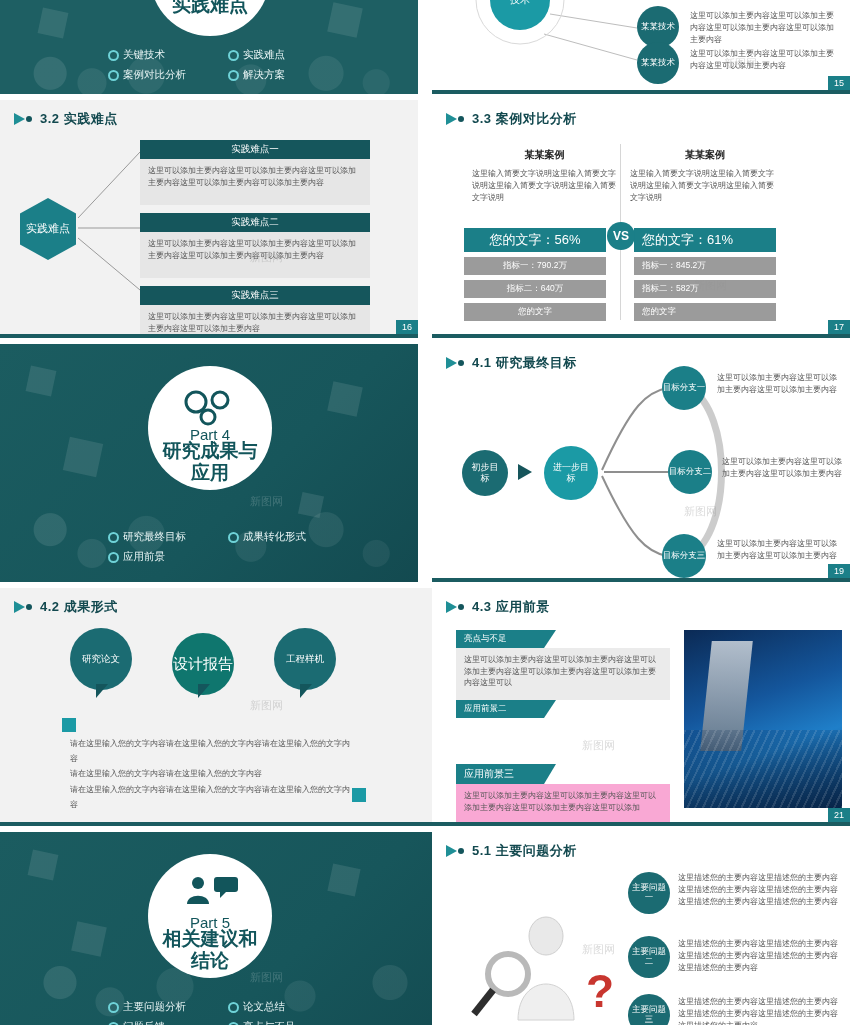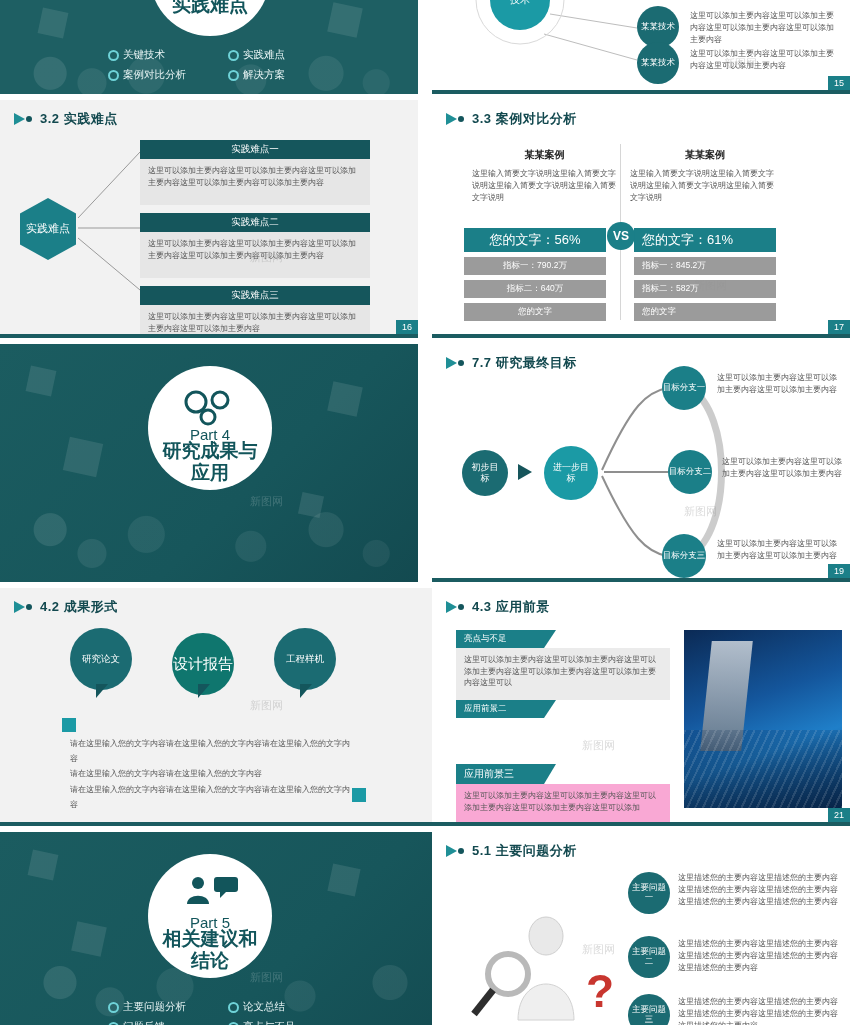--- a/index.html
+++ b/index.html
@@ -182,27 +182,45 @@
     <div class="capshape" style="left:300px;top:150px;width:22px;height:22px;"></div>
     <div class="circle-white" style="left:148px;top:22px;width:124px;height:124px;"></div>
     <svg width="60" height="40" style="position:absolute;left:180px;top:42px">
       <circle cx="16" cy="16" r="10" fill="none" stroke="#12555b" stroke-width="3"></circle>
       <circle cx="40" cy="14" r="8" fill="none" stroke="#12555b" stroke-width="3"></circle>
       <circle cx="28" cy="31" r="7" fill="none" stroke="#12555b" stroke-width="3"></circle>
     </svg>
     <div class="partlabel" style="position:absolute;left:148px;top:82px;width:124px;">Part 4</div>
     <div class="parttitle" style="position:absolute;left:148px;top:96px;width:124px;white-space:pre-line;">研究成果与
 应用</div>
+    <div class="bullets" style="left:108px;top:186px;">
+      <div class="row">
+        <div class="b">
+            <span class="dot"></span>
+            <span>研究最终目标</span>
+          </div>
+        <div class="b">
+            <span class="dot"></span>
+            <span>成果转化形式</span>
+          </div>
+      </div>
+      <div class="row">
+        <div class="b">
+            <span class="dot"></span>
+            <span>应用前景</span>
+          </div>
+      </div>
+    </div>
     <div class="wm wm-dark" style="left:250px;top:150px;">新图网</div>
   </div>
 
   <div class="slide" style="left:432px;top:344px;width:418px;height:238px;background:#ffffff;">
     <div class="hdr">
       <span class="arrowmark"></span>
-      <span class="ttl">7.7 研究最终目标</span>
+      <span class="ttl">4.1 研究最终目标</span>
     </div>
     <svg width="418" height="238" style="position:absolute;left:0;top:0">
       <path d="M170 126 C200 60 215 48 235 44" stroke="#8f8f8f" stroke-width="2" fill="none"></path>
       <path d="M172 128 L236 128" stroke="#8f8f8f" stroke-width="2" fill="none"></path>
       <path d="M170 132 C200 196 215 208 235 212" stroke="#8f8f8f" stroke-width="2" fill="none"></path>
       <path d="M258 44 C300 70 300 186 258 212" stroke="#8f8f8f" stroke-width="7" fill="none" opacity=".45"></path>
     </svg>
     <div class="circ-btn" style="position:absolute;left:30px;top:106px;width:46px;height:46px;font-size:9px;text-align:center;line-height:1.2;background:#1b6b72;">
       <span style="padding:0 6px;">初步目标</span>
     </div>

